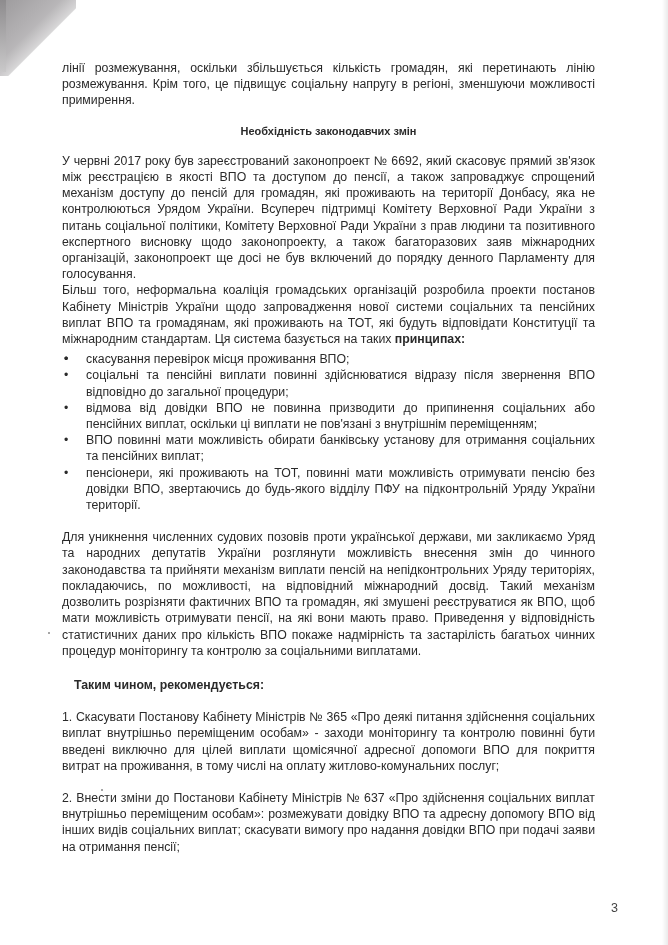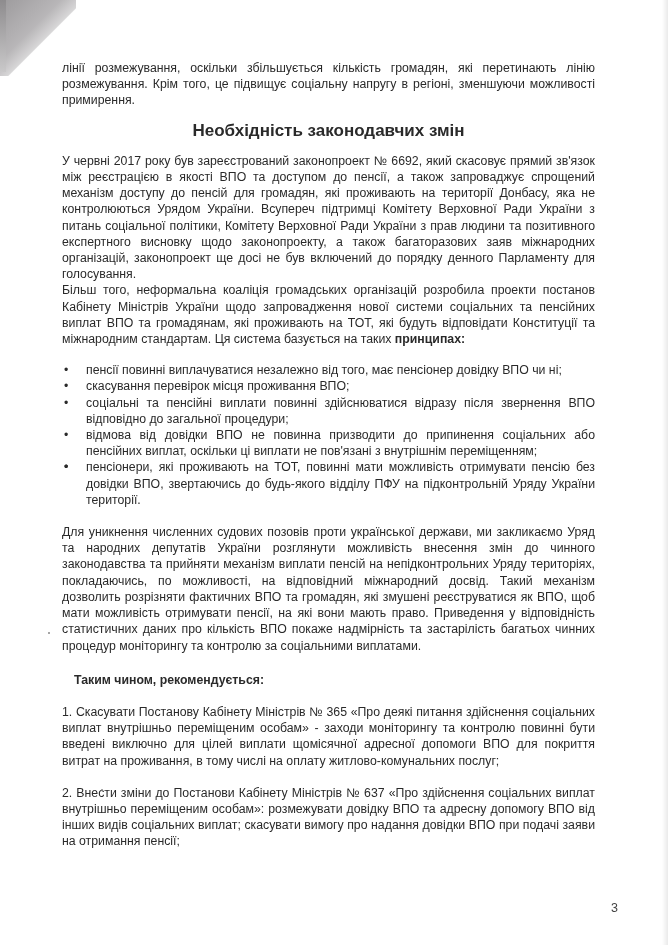--- a/index.html
+++ b/index.html
@@ -51,27 +51,27 @@
       margin: 0;
       text-align: justify;
     }
     .p-lead {
       margin-bottom: 14px;
     }
     .heading {
       text-align: center;
       font-weight: bold;
       margin: 0 0 14px 0;
-      font-size: 17px;
+      font-size: 11px;
     }
     .p-block {
       margin-bottom: 0;
     }
     .p-spaced {
-      margin-bottom: 15px;
+      margin-bottom: 4px;
     }
     b { font-weight: bold; }
     ul.principles {
       list-style: none;
       margin: 0 0 16px 0;
       padding: 0;
     }
     ul.principles li {
       position: relative;
       padding-left: 24px;
@@ -115,25 +115,25 @@
 
   <p class="p-lead">лінії розмежування, оскільки збільшується кількість громадян, які перетинають лінію розмежування. Крім того, це підвищує соціальну напругу в регіоні, зменшуючи можливості примирення.</p>
 
   <div class="heading">Необхідність законодавчих змін</div>
 
   <p class="p-block">У червні 2017 року був зареєстрований законопроект № 6692, який скасовує прямий зв'язок між реєстрацією в якості ВПО та доступом до пенсії, а також запроваджує спрощений механізм доступу до пенсій для громадян, які проживають на території Донбасу, яка не контролюються Урядом України. Всупереч підтримці Комітету Верховної Ради України з питань соціальної політики, Комітету Верховної Ради України з прав людини та позитивного експертного висновку щодо законопроекту, а також багаторазових заяв міжнародних організацій, законопроект ще досі не був включений до порядку денного Парламенту для голосування.</p>
 
   <p class="p-spaced"><span>Більш того, неформальна коаліція громадських організацій розробила проекти постанов Кабінету Міністрів України щодо запровадження нової системи соціальних та пенсійних виплат ВПО та громадянам, які проживають на ТОТ, які будуть відповідати Конституції та міжнародним стандартам. Ця система базується на таких </span><b>принципах:</b></p>
 
   <ul class="principles">
-    <li><span class="bullet">•</span><span>пенсії повинні виплачуватися незалежно від того, має пенсіонер довідку ВПО чи ні;</span></li>
+    <li><span class="bullet">•</span></li>
     <li><span class="bullet">•</span><span>скасування перевірок місця проживання ВПО;</span></li>
     <li><span class="bullet">•</span><span>соціальні та пенсійні виплати повинні здійснюватися відразу після звернення ВПО відповідно до загальної процедури;</span></li>
     <li><span class="bullet">•</span><span>відмова від довідки ВПО не повинна призводити до припинення соціальних або пенсійних виплат, оскільки ці виплати не пов'язані з внутрішнім переміщенням;</span></li>
-    <li><span class="bullet">•</span></li>
+    <li><span class="bullet">•</span><span>ВПО повинні мати можливість обирати банківську установу для отримання соціальних та пенсійних виплат;</span></li>
     <li><span class="bullet">•</span><span>пенсіонери, які проживають на ТОТ, повинні мати можливість отримувати пенсію без довідки ВПО, звертаючись до будь-якого відділу ПФУ на підконтрольній Уряду України території.</span></li>
   </ul>
 
   <p class="p-block">Для уникнення численних судових позовів проти української держави, ми закликаємо Уряд та народних депутатів України розглянути можливість внесення змін до чинного законодавства та прийняти механізм виплати пенсій на непідконтрольних Уряду територіях, покладаючись, по можливості, на відповідний міжнародний досвід. Такий механізм дозволить розрізняти фактичних ВПО та громадян, які змушені реєструватися як ВПО, щоб мати можливість отримувати пенсії, на які вони мають право. Приведення у відповідність статистичних даних про кількість ВПО покаже надмірність та застарілість багатьох чинних процедур моніторингу та контролю за соціальними виплатами.</p>
 
   <div class="summary-heading">Таким чином, рекомендується:</div>
 
   <p class="rec">1. Скасувати Постанову Кабінету Міністрів № 365 «Про деякі питання здійснення соціальних виплат внутрішньо переміщеним особам» - заходи моніторингу та контролю повинні бути введені виключно для цілей виплати щомісячної адресної допомоги ВПО для покриття витрат на проживання, в тому числі на оплату житлово-комунальних послуг;</p>
   <p class="rec">2. Внести зміни до Постанови Кабінету Міністрів № 637 «Про здійснення соціальних виплат внутрішньо переміщеним особам»: розмежувати довідку ВПО та адресну допомогу ВПО від інших видів соціальних виплат; скасувати вимогу про надання довідки ВПО при подачі заяви на отримання пенсії;</p>
 

